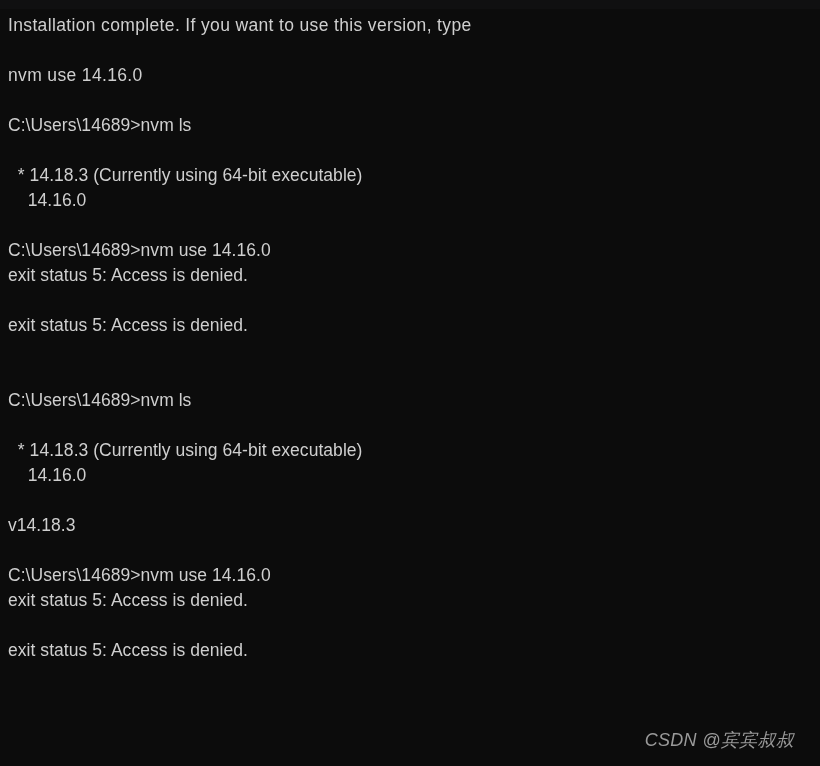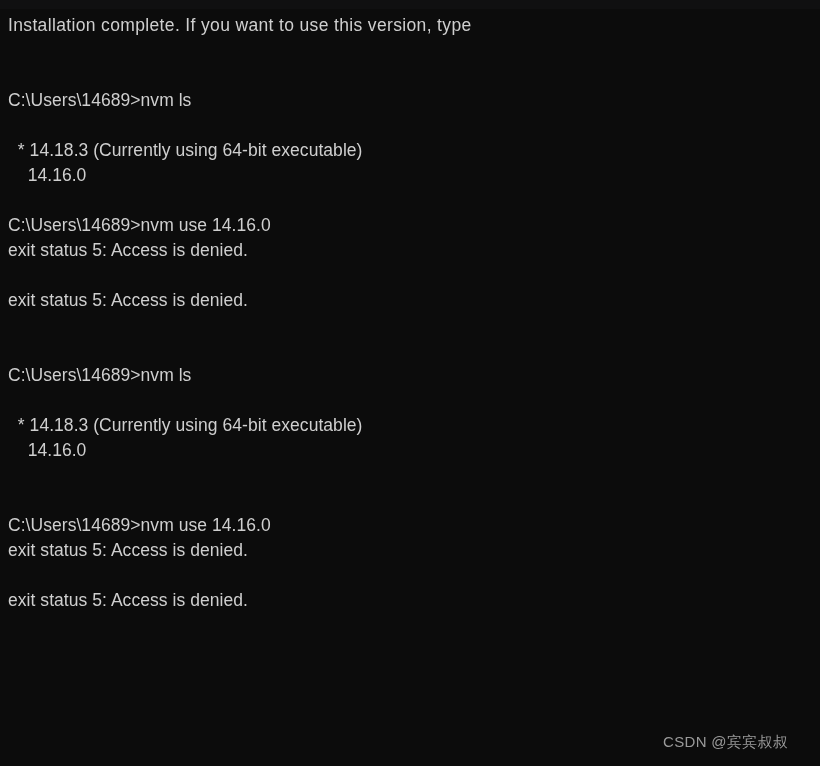--- a/index.html
+++ b/index.html
@@ -44,56 +44,59 @@
   }
   .line.blank {
     color: transparent;
   }
   
   .line.wide {
     letter-spacing: 0.35px;
   }
   #watermark {
     position: absolute;
-    right: 32px;
+    right: 26px;
     bottom: 14px;
     font-family: "Liberation Sans", "DejaVu Sans", sans-serif;
-    font-size: 15px;
+    font-size: 18px;
     color: #9a9a9a;
     letter-spacing: 0.3px;
     white-space: pre;
+    font-style: italic;
   }
 </style>
 </head>
 <body>
 
 <div id="screen">
 
   <div id="top-band"></div>
 
   <div id="console">
       <span class="line wide">Installation complete. If you want to use this version, type</span>
       <span class="line blank wide"></span>
+      <span class="line wide">nvm use 14.16.0</span>
       <span class="line blank"></span>
       <span class="line">C:\Users\14689&gt;nvm ls</span>
       <span class="line blank"></span>
       <span class="line">  * 14.18.3 (Currently using 64-bit executable)</span>
       <span class="line">    14.16.0</span>
       <span class="line blank"></span>
       <span class="line">C:\Users\14689&gt;nvm use 14.16.0</span>
       <span class="line">exit status 5: Access is denied.</span>
       <span class="line blank"></span>
       <span class="line">exit status 5: Access is denied.</span>
       <span class="line blank"></span>
       <span class="line blank"></span>
       <span class="line">C:\Users\14689&gt;nvm ls</span>
       <span class="line blank"></span>
       <span class="line">  * 14.18.3 (Currently using 64-bit executable)</span>
       <span class="line">    14.16.0</span>
       <span class="line blank"></span>
+      <span class="line">v14.18.3</span>
       <span class="line blank"></span>
       <span class="line">C:\Users\14689&gt;nvm use 14.16.0</span>
       <span class="line">exit status 5: Access is denied.</span>
       <span class="line blank"></span>
       <span class="line">exit status 5: Access is denied.</span>
       <span class="line blank"></span>
       <span class="line blank"></span>
     </div>
 
   <div id="watermark">CSDN @宾宾叔叔</div>

